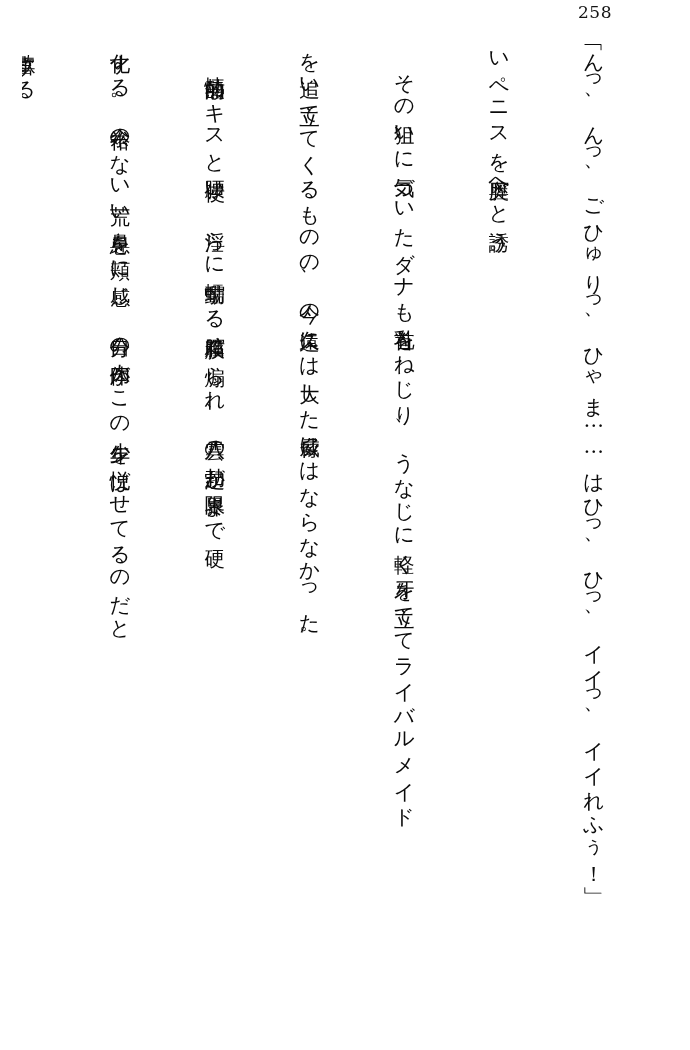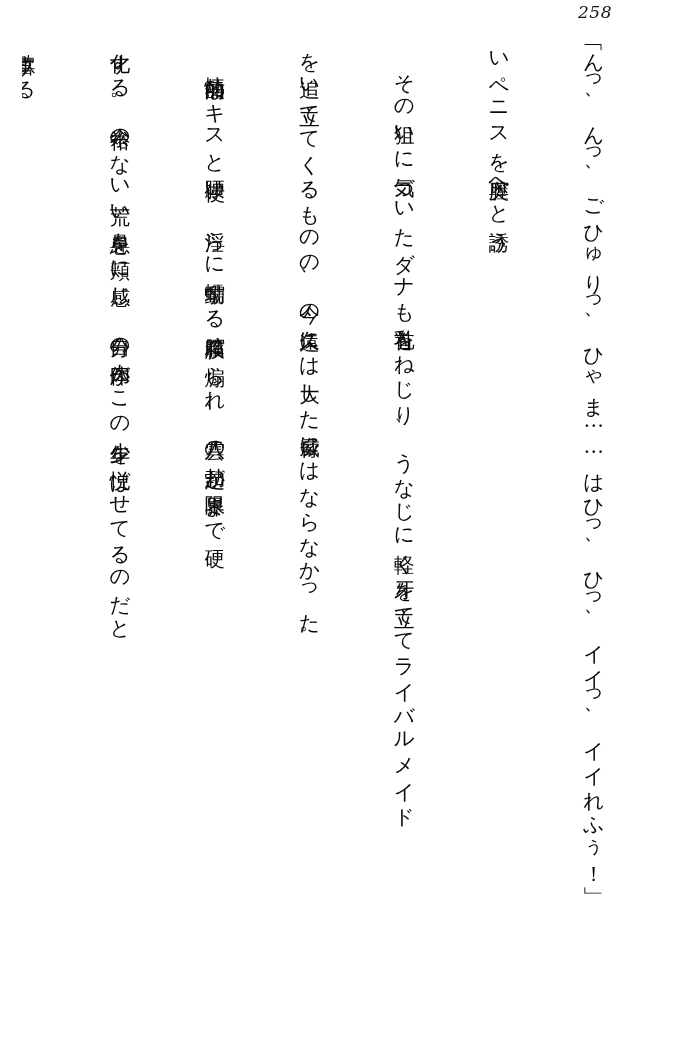--- a/index.html
+++ b/index.html
@@ -19,21 +19,20 @@
     width: 690px;
     height: 1050px;
     box-sizing: border-box;
     background: #ffffff;
   }
   .page-number {
     position: absolute;
     top: 2px;
     right: 78px;
     font-family: "DejaVu Serif", "Liberation Serif", serif;
-    font-style: italic;
     font-size: 17px;
     letter-spacing: 0.5px;
     color: #141414;
   }
   .text-body {
     position: absolute;
     top: 38px;
     left: 22px;
     right: 18px;
     height: 975px;

